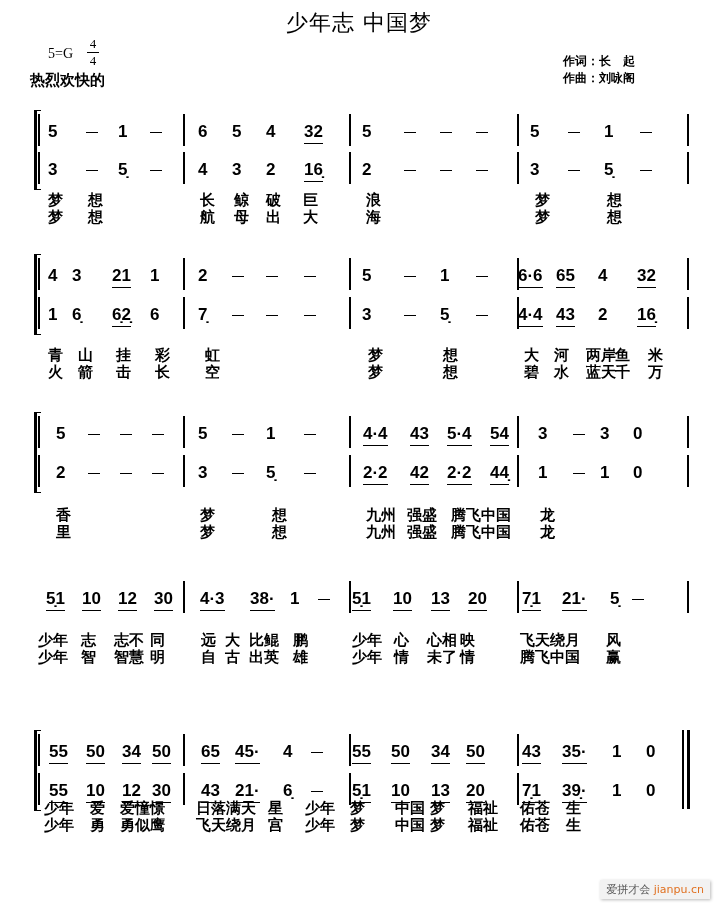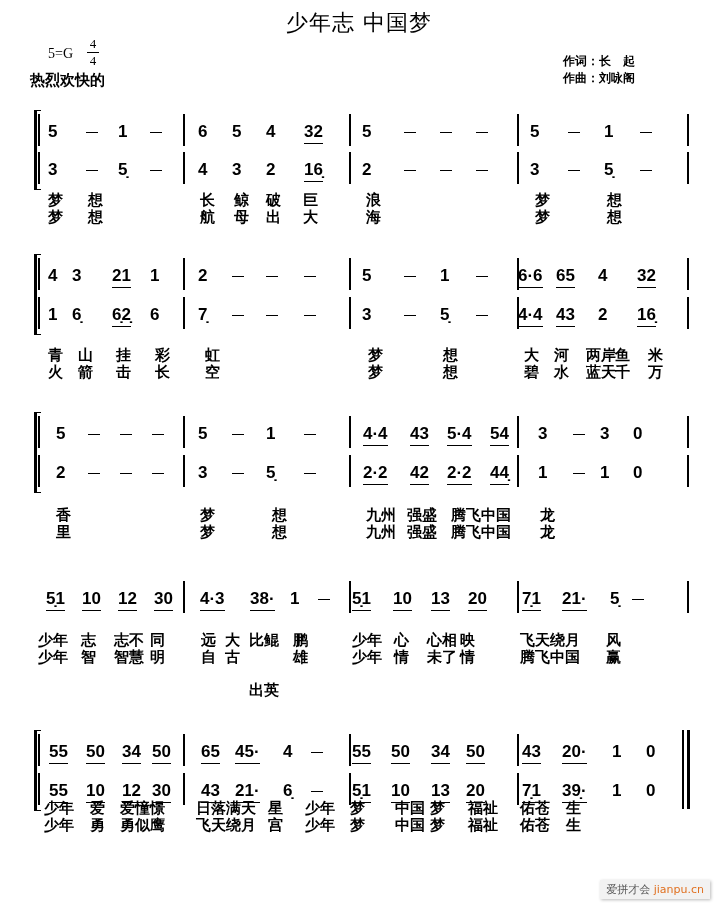--- a/index.html
+++ b/index.html
@@ -254,21 +254,21 @@
     <div class="lyr" style="left: 427px; top: 632px;">心相</div>
     <div class="lyr" style="left: 460px; top: 632px;">映</div>
     <div class="lyr" style="left: 520px; top: 632px;">飞天绕月</div>
     <div class="lyr" style="left: 606px; top: 632px;">风</div>
     <div class="lyr" style="left: 38px; top: 649px;">少年</div>
     <div class="lyr" style="left: 81px; top: 649px;">智</div>
     <div class="lyr" style="left: 114px; top: 649px;">智慧</div>
     <div class="lyr" style="left: 150px; top: 649px;">明</div>
     <div class="lyr" style="left: 201px; top: 649px;">自</div>
     <div class="lyr" style="left: 225px; top: 649px;">古</div>
-    <div class="lyr" style="left: 249px; top: 682px; text-align: right;">出英</div>
+    <div class="lyr" style="left: 249px; top: 649px; text-align: right;">出英</div>
     <div class="lyr" style="left: 293px; top: 649px;">雄</div>
     <div class="lyr" style="left: 352px; top: 649px;">少年</div>
     <div class="lyr" style="left: 394px; top: 649px;">情</div>
     <div class="lyr" style="left: 427px; top: 649px;">未了</div>
     <div class="lyr" style="left: 460px; top: 649px;">情</div>
     <div class="lyr" style="left: 520px; top: 649px;">腾飞中国</div>
     <div class="lyr" style="left: 606px; top: 649px;">赢</div>
     <div class="bracket" style="left: 34px; top: 730px; height: 79px;"></div>
     <div class="bar" style="left: 183px; top: 734px; height: 32px;"></div>
     <div class="bar" style="left: 183px; top: 773px; height: 32px;"></div>
@@ -286,21 +286,21 @@
     <div class="note ul1" style="left: 152px; top: 742px;">50</div>
     <div class="note ul1" style="left: 201px; top: 742px;">65</div>
     <div class="note ul1" style="left: 235px; top: 742px;">45·</div>
     <div class="note" style="left: 283px; top: 742px;">4</div>
     <div class="dash" style="left: 311px; top: 752px;"></div>
     <div class="note ul1" style="left: 352px; top: 742px;">55</div>
     <div class="note ul1" style="left: 391px; top: 742px;">50</div>
     <div class="note ul1" style="left: 431px; top: 742px;">34</div>
     <div class="note ul1" style="left: 466px; top: 742px;">50</div>
     <div class="note ul1" style="left: 522px; top: 742px;">43</div>
-    <div class="note ul1" style="left: 562px; top: 742px;">20·</div>
+    <div class="note ul1" style="left: 562px; top: 742px;">35·</div>
     <div class="note" style="left: 612px; top: 742px;">1</div>
     <div class="note" style="left: 646px; top: 742px;">0</div>
     <div class="note ul1" style="left: 49px; top: 781px;">55</div>
     <div class="note ul1" style="left: 86px; top: 781px;">10</div>
     <div class="note ul1" style="left: 122px; top: 781px;">12</div>
     <div class="note ul1" style="left: 152px; top: 781px;">30</div>
     <div class="note ul1" style="left: 201px; top: 781px;">43</div>
     <div class="note ul1" style="left: 235px; top: 781px;">21·</div>
     <div class="note" style="left: 283px; top: 781px;">6̣</div>
     <div class="dash" style="left: 311px; top: 791px;"></div>

